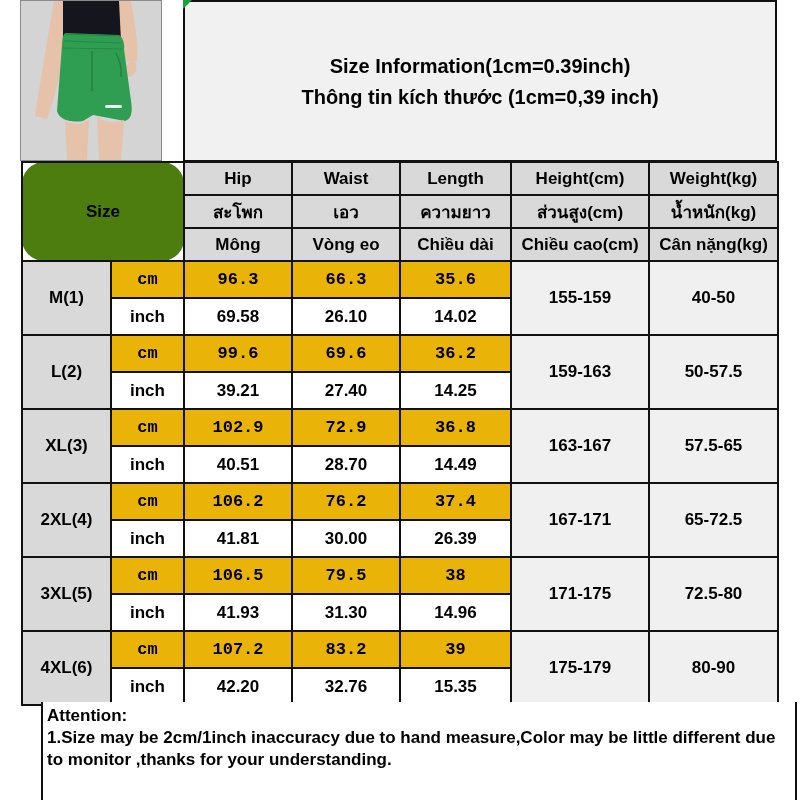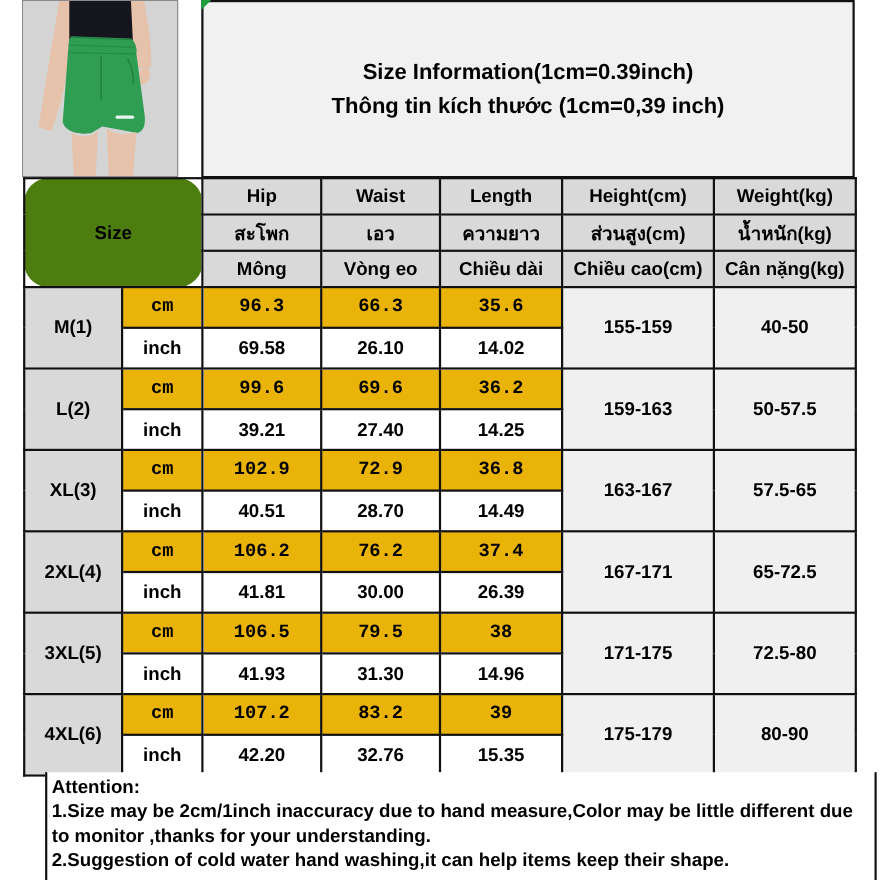--- a/index.html
+++ b/index.html
@@ -235,16 +235,15 @@
         <td class="val-inch thin-t">42.20</td>
         <td class="val-inch thin-t">32.76</td>
         <td class="val-inch thin-t">15.35</td>
       </tr>
     </tbody>
   </table>
 
   <div class="attention-box">
     <div>Attention:</div>
     <div>1.Size may be 2cm/1inch inaccuracy due to hand measure,Color may be little different due to monitor ,thanks for your understanding.</div>
-    <div>2.Suggestion of cold water hand washing,it can help items keep their shape.</div>
   </div>
 
 </div>
 
 </body></html>

